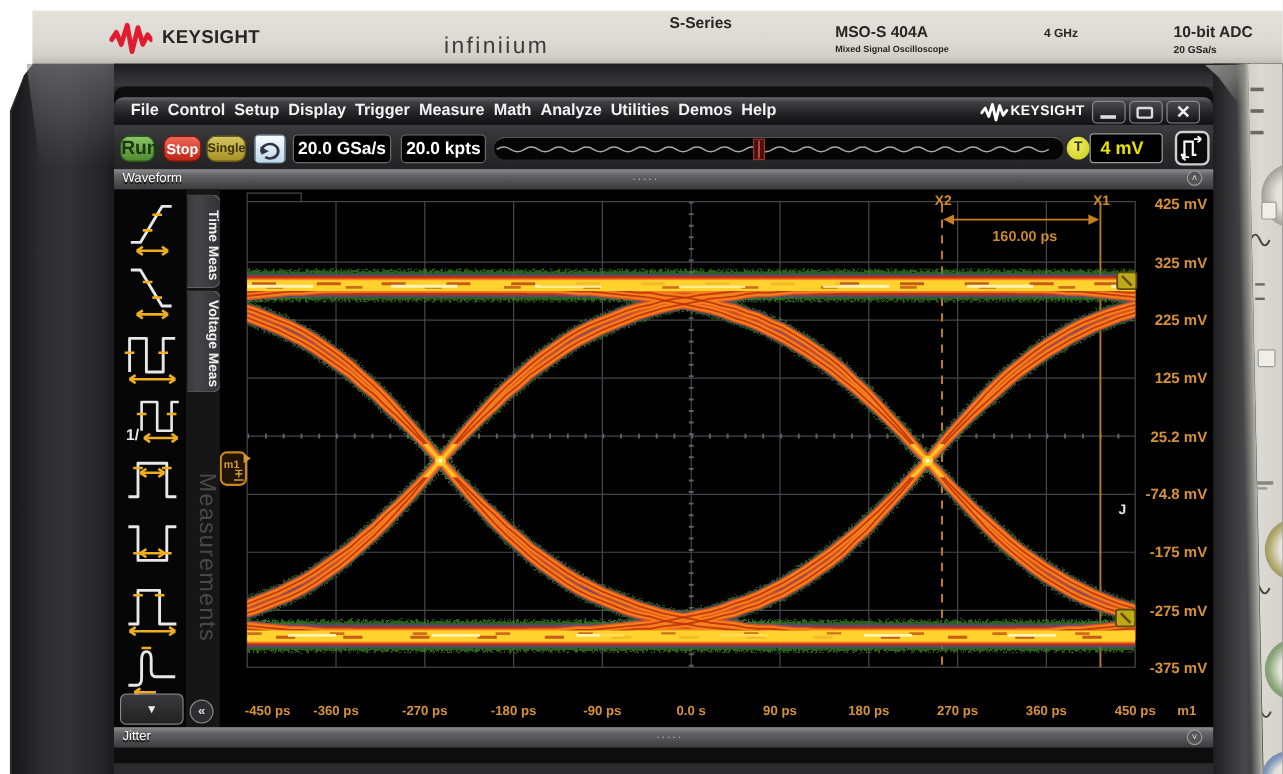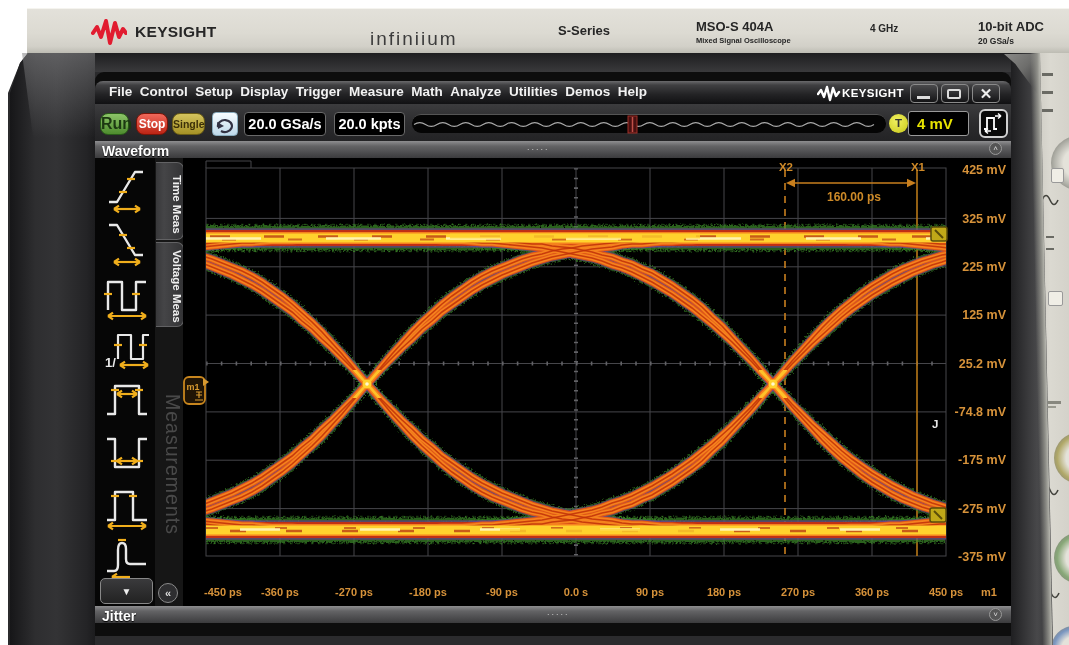--- a/index.html
+++ b/index.html
@@ -19,21 +19,21 @@
 
 #screen{left:95px;top:72px;width:916px;height:564px;background:#0d0d0d;border-radius:9px 9px 0 0}
 #menubar{left:0;top:9px;width:916px;height:23px;background:linear-gradient(180deg,#6a6a6c 0%,#3f3f41 18%,#222224 60%,#111113 100%);border-radius:8px 8px 0 0}
 #menuitems{left:14px;top:3px;font-size:13.5px;font-weight:bold;color:#f2f2f2;letter-spacing:0;white-space:nowrap}
 #menuitems span{margin-right:7.5px}
 #toolbar{left:0;top:32px;width:916px;height:37px;background:linear-gradient(180deg,#3c3c3e 0%,#2c2c2e 50%,#232325 100%)}
 .tbtn{position:absolute;top:9px;height:22px;border-radius:8px;font-weight:bold;font-size:13px;text-align:center;line-height:20px}
 .tbox{position:absolute;top:8px;height:24px;background:#000;border:1px solid #6a6a6a;border-radius:4px;color:#fff;font-weight:bold;font-size:14.5px;line-height:22px;text-align:center}
 #wfbar{left:0;top:69px;width:916px;height:17px;background:linear-gradient(180deg,#8e8e90 0%,#636365 30%,#3b3b3d 100%)}
 #jitbar{left:0;top:534px;width:916px;height:17px;background:linear-gradient(180deg,#8e8e90 0%,#636365 30%,#3b3b3d 100%)}
-.barlbl{position:absolute;left:7px;top:2px;font-size:14px;font-weight:bold;color:#fff;text-shadow:0 1px 1px #000}
+.barlbl{position:absolute;left:7px;top:2px;font-size:11px;font-weight:normal;color:#fff;text-shadow:0 1px 1px #000}
 .dots{position:absolute;top:1px;color:#c9c9c9;font-size:9px;letter-spacing:2px}
 .circbtn{position:absolute;width:13px;height:13px;border-radius:50%;background:#555;border:1px solid #999;color:#ddd;font-size:8px;text-align:center;line-height:11px}
 
 #sidebar{left:0;top:86px;width:89px;height:448px;background:#060606}
 #tabcol{left:60px;top:86px;width:29px;height:448px;background:#161616}
 .vtab{position:absolute;left:61px;width:28px;background:linear-gradient(90deg,#38383a,#454547 30%,#333335);border:1px solid #626264;border-left:none;border-radius:0 7px 7px 0;color:#f0f0f0;font-size:11.5px;font-weight:bold;writing-mode:vertical-rl;text-align:center}
 #ghost{left:59px;top:322px;width:30px;height:200px;writing-mode:vertical-rl;font-size:19.5px;color:rgba(145,145,145,.42);letter-spacing:1px}
 #dnbtn{left:5px;top:506px;width:53px;height:26px;background:linear-gradient(180deg,#3a3a3c,#222);border:1px solid #888;border-radius:5px;color:#eee;text-align:center;font-size:10px;line-height:25px;font-weight:bold}
 #collbtn{left:63px;top:511px;width:20px;height:20px;border-radius:50%;border:1.5px solid #8a8a8a;background:#2e2e30;color:#ddd;text-align:center;line-height:18px;font-size:11px;font-weight:bold}
 
@@ -43,21 +43,21 @@
 #rpanel{overflow:hidden}
 </style></head><body>
 <div id="stage">
 
   <div class="abs" id="topband">
     <svg class="abs" style="left:64px;top:9px" width="36" height="28" viewBox="0 0 36 28">
       <path d="M2,15 L6,9 L10,19 L15,3 L19,25 L24,5 L28,19 L32,11 L35,15" fill="none" stroke="#e11c30" stroke-width="4" stroke-linecap="round" stroke-linejoin="round"></path>
     </svg>
     <div class="tb-txt" style="left:108px;top:14px;font-size:15.5px;font-weight:bold;letter-spacing:.3px">KEYSIGHT</div>
     <div class="tb-txt" style="left:343px;top:19px;font-size:19px;color:#3c3c3c;letter-spacing:2px">infiniium</div>
-    <div class="tb-txt" style="left:531px;top:14px;font-size:13px;font-weight:bold">S-Series</div>
+    <div class="tb-txt" style="left:531px;top:2px;font-size:13px;font-weight:bold">S-Series</div>
     <div class="tb-txt" style="left:669px;top:12px;font-size:13px;font-weight:bold;line-height:12px">MSO-S 404A<br><span style="font-size:7.5px;font-weight:bold">Mixed Signal Oscilloscope</span></div>
     <div class="tb-txt" style="left:843px;top:14px;font-size:10px;font-weight:bold">4 GHz</div>
     <div class="tb-txt" style="left:951px;top:11px;font-size:13px;font-weight:bold;line-height:13px">10-bit ADC<br><span style="font-size:8.5px;font-weight:bold">20 GSa/s</span></div>
   </div>
 
   <div class="abs" id="body-dark"></div>
   <div class="abs" id="bezL"></div>
   <div class="abs" style="left:22px;top:53px;width:73px;height:100px;background:linear-gradient(180deg,rgba(130,130,132,.55),rgba(130,130,132,0) 85%);clip-path:polygon(0 0,100% 0,100% 100%,18% 100%)"></div>
   <div class="abs" id="bezT"></div>
   <div class="abs" id="bezR"></div>

